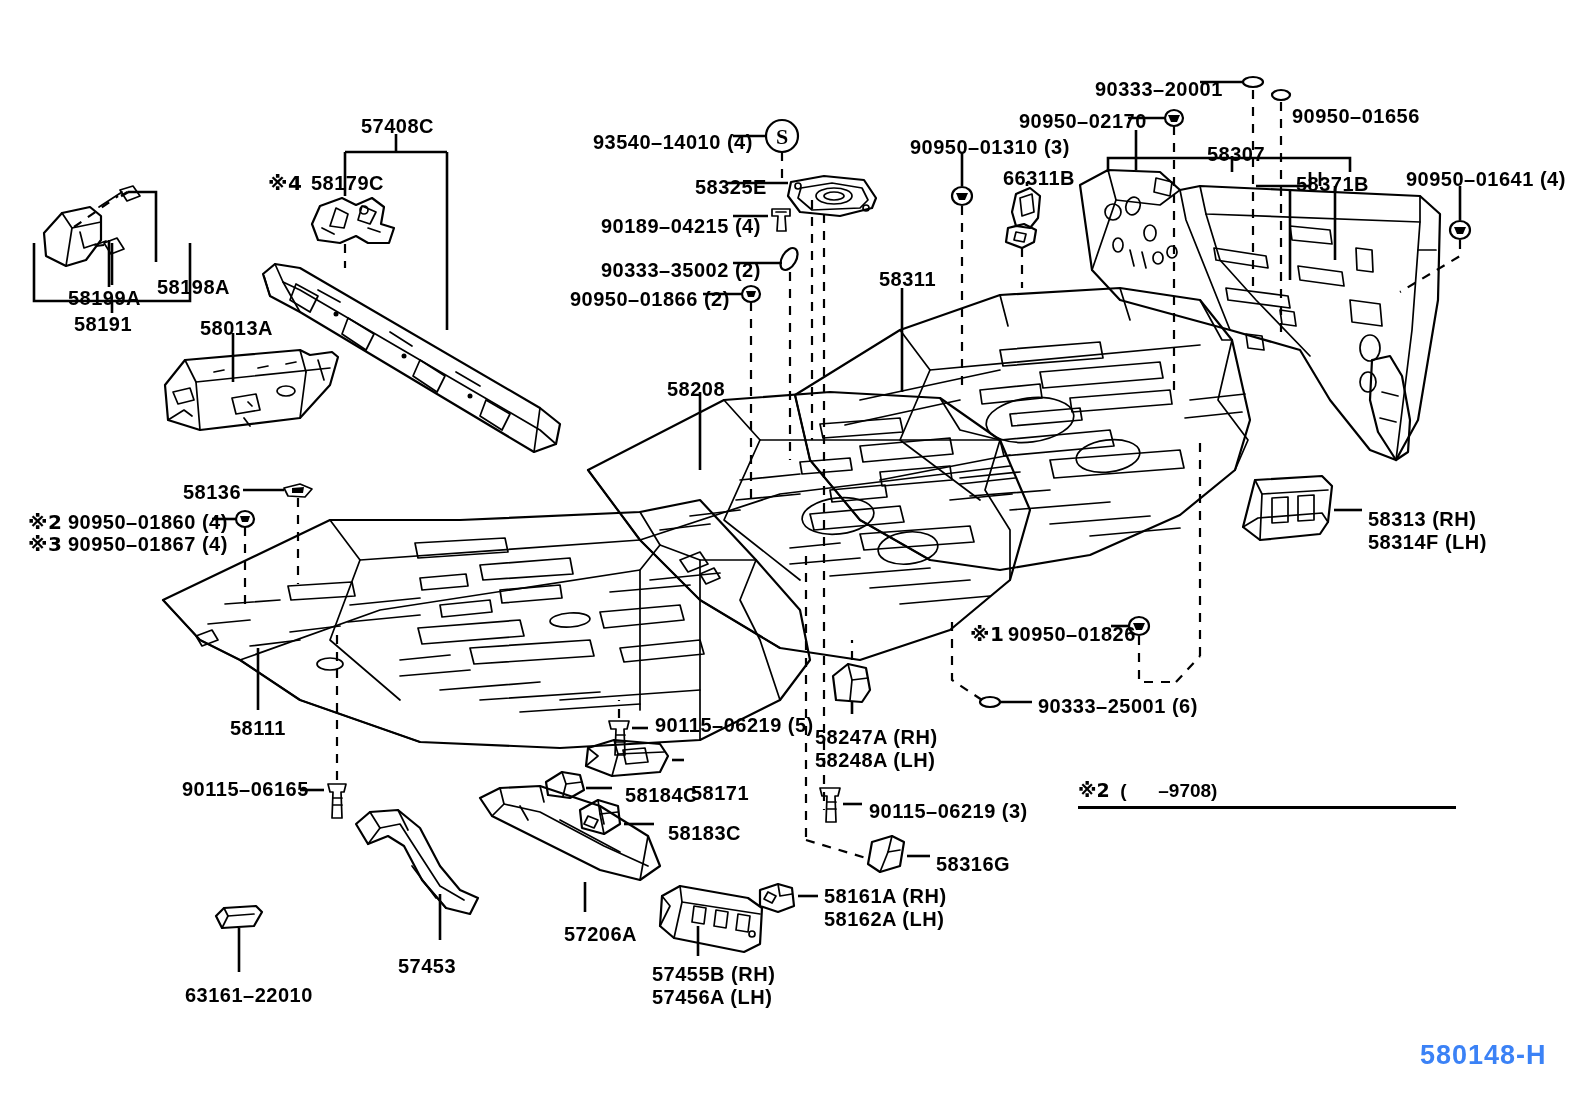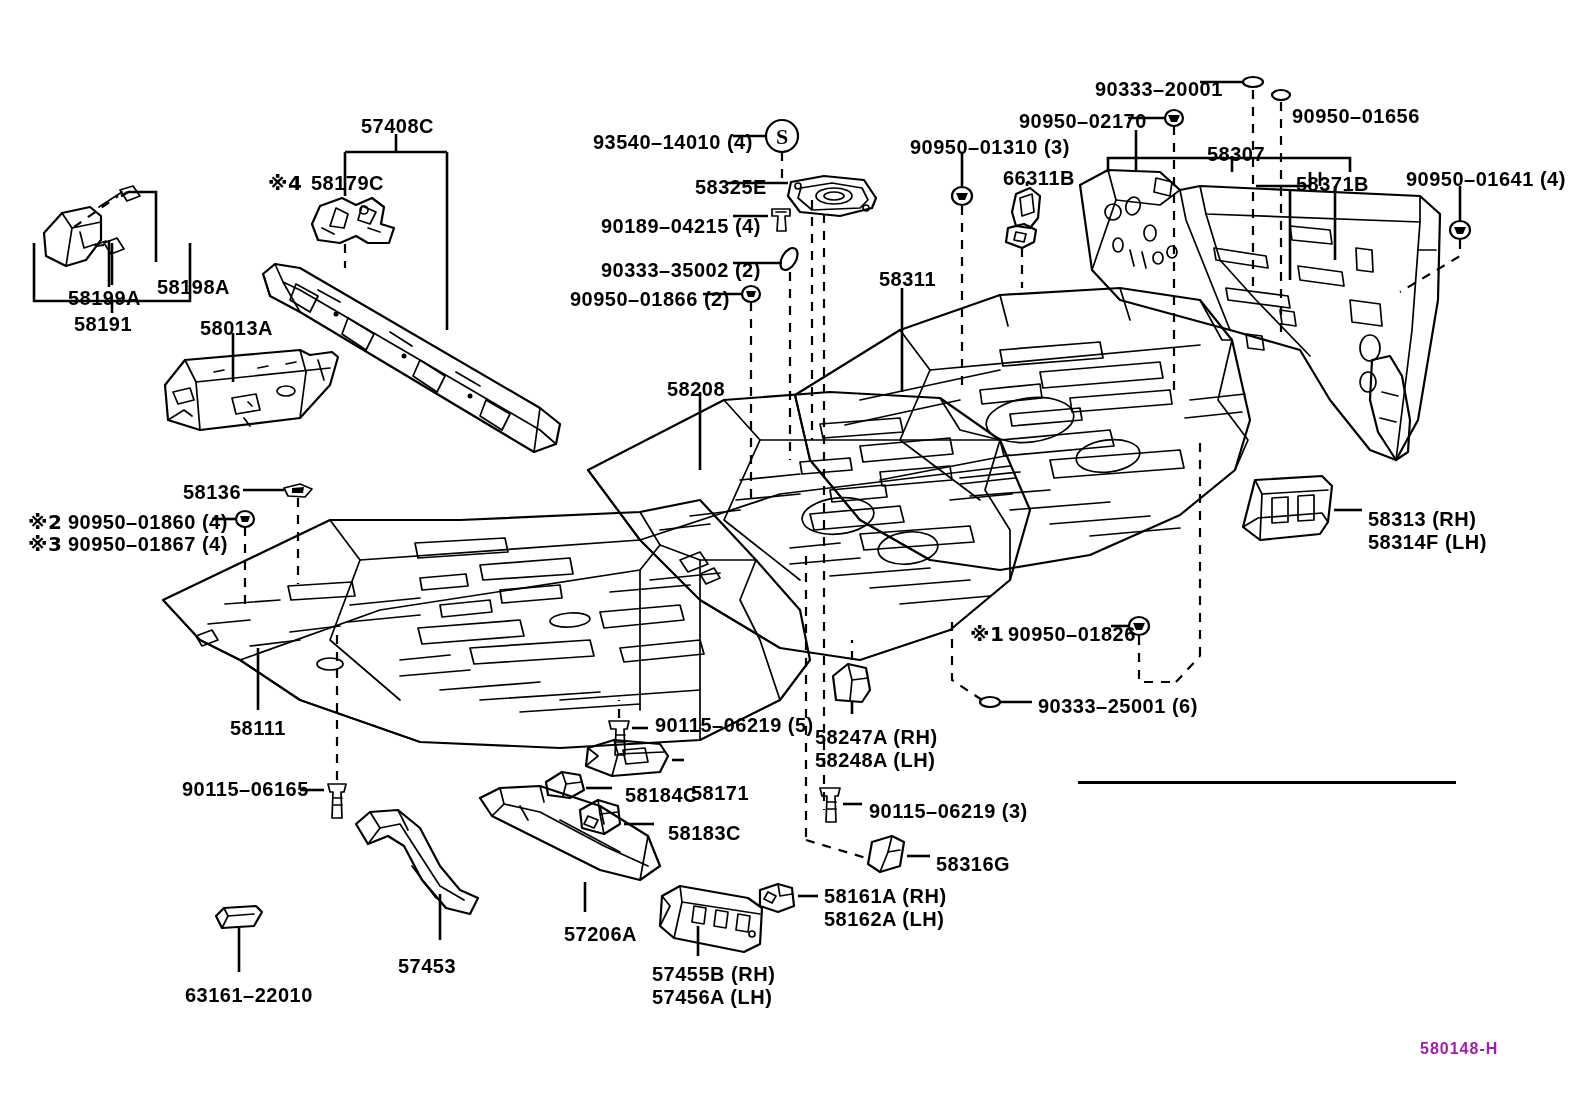--- a/index.html
+++ b/index.html
@@ -51,23 +51,23 @@
     color: #000;
     white-space: pre;
   }
   #legend .row .mk { font-family: "DejaVu Sans", sans-serif; }
   #sheetcode {
     position: absolute;
     left: 1420px;
     top: 1040px;
     font-family: "Liberation Sans", sans-serif;
     font-weight: bold;
-    font-size: 16px;
+    font-size: 27px;
     letter-spacing: 1px;
-    color: #a21caf;
+    color: #3b82f6;
   }
 </style>
 </head>
 <body>
 
 <div id="page">
 
   <svg id="artwork" viewBox="0 0 1592 1099">
     <defs>
       <style>
@@ -583,17 +583,18 @@
       <div class="lbl" style="left: 1296px; top: 173px;">58371B</div>
       <div class="lbl" style="left: 1406px; top: 168px;">90950–01641 (4)</div>
       <div class="lbl" style="left: 1368px; top: 508px;">58313 (RH)</div>
       <div class="lbl" style="left: 1368px; top: 531px;">58314F (LH)</div>
       <div class="lbl mark" style="left: 970px; top: 623px;">※1</div>
       <div class="lbl" style="left: 1008px; top: 623px;">90950–01826</div>
       <div class="lbl" style="left: 1038px; top: 695px;">90333–25001 (6)</div>
     </div>
 
   <div id="legend">
+    <div class="row"><span class="mk">※2</span>&nbsp;&nbsp;<span>(      –9708)</span></div>
   </div>
 
   <div id="sheetcode">580148-H</div>
 
 </div>
 
 </body></html>

